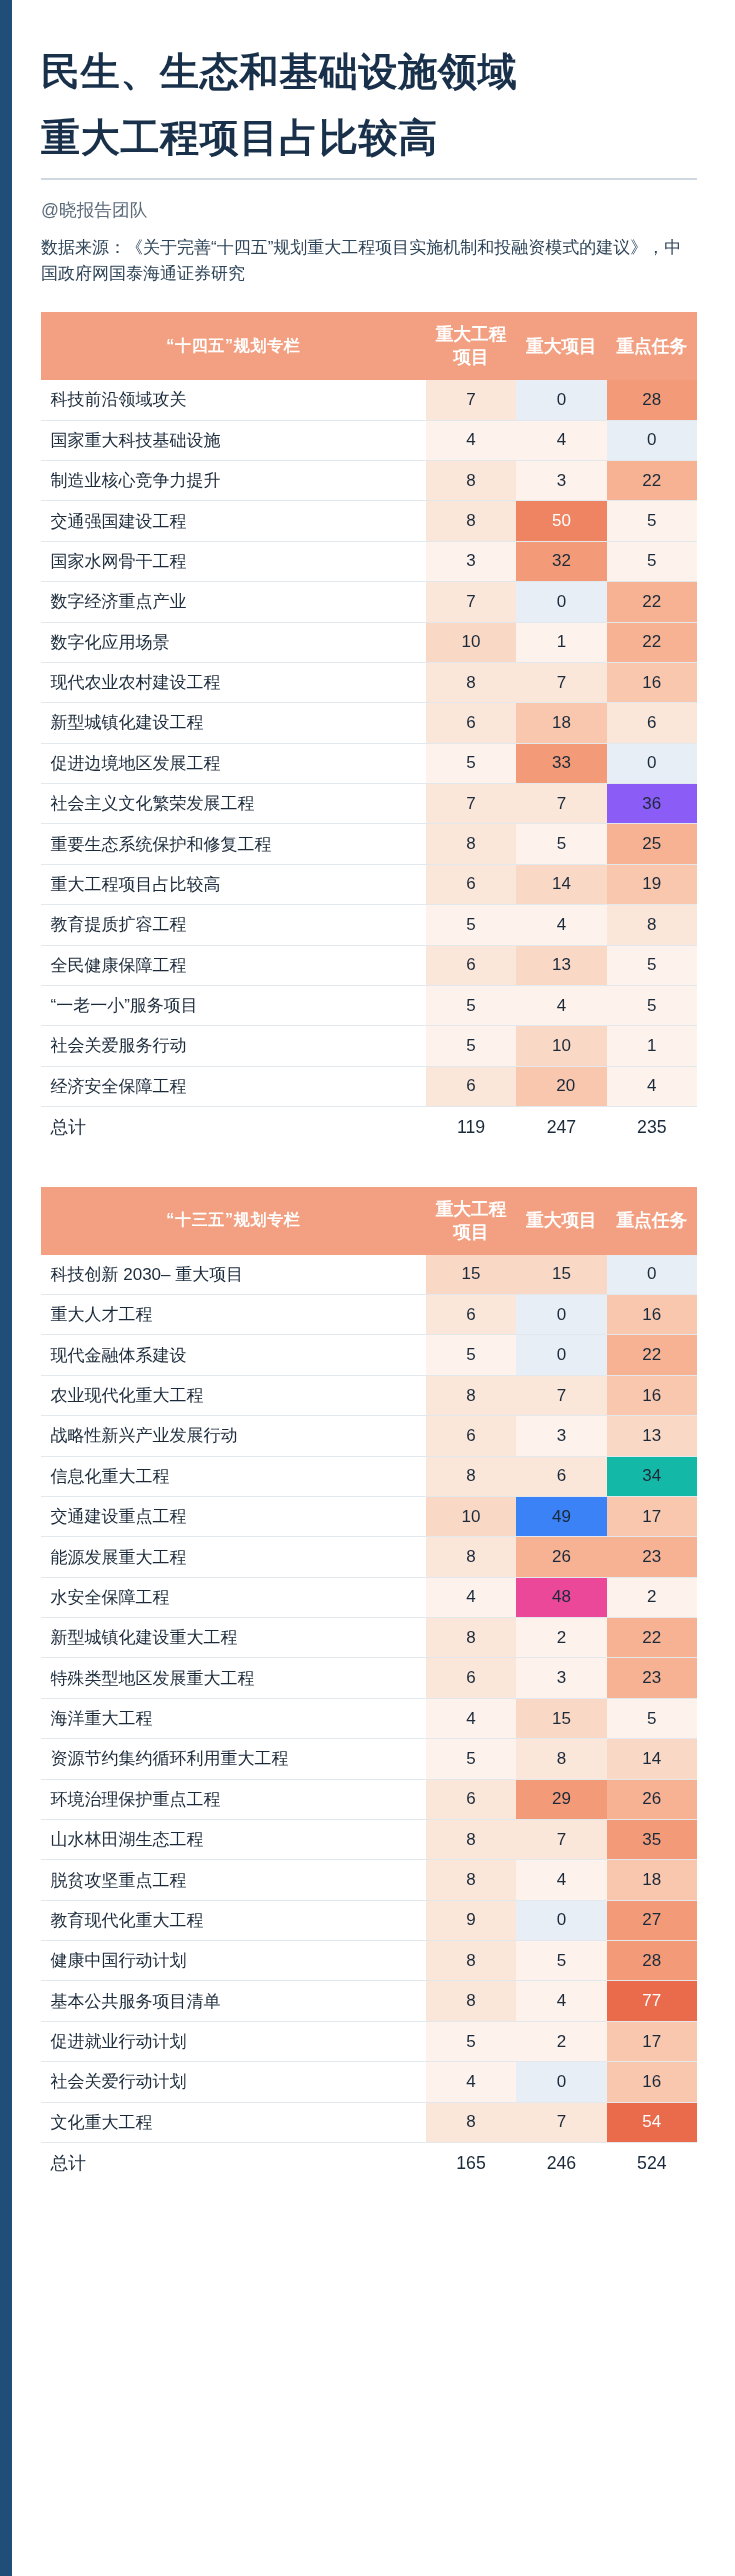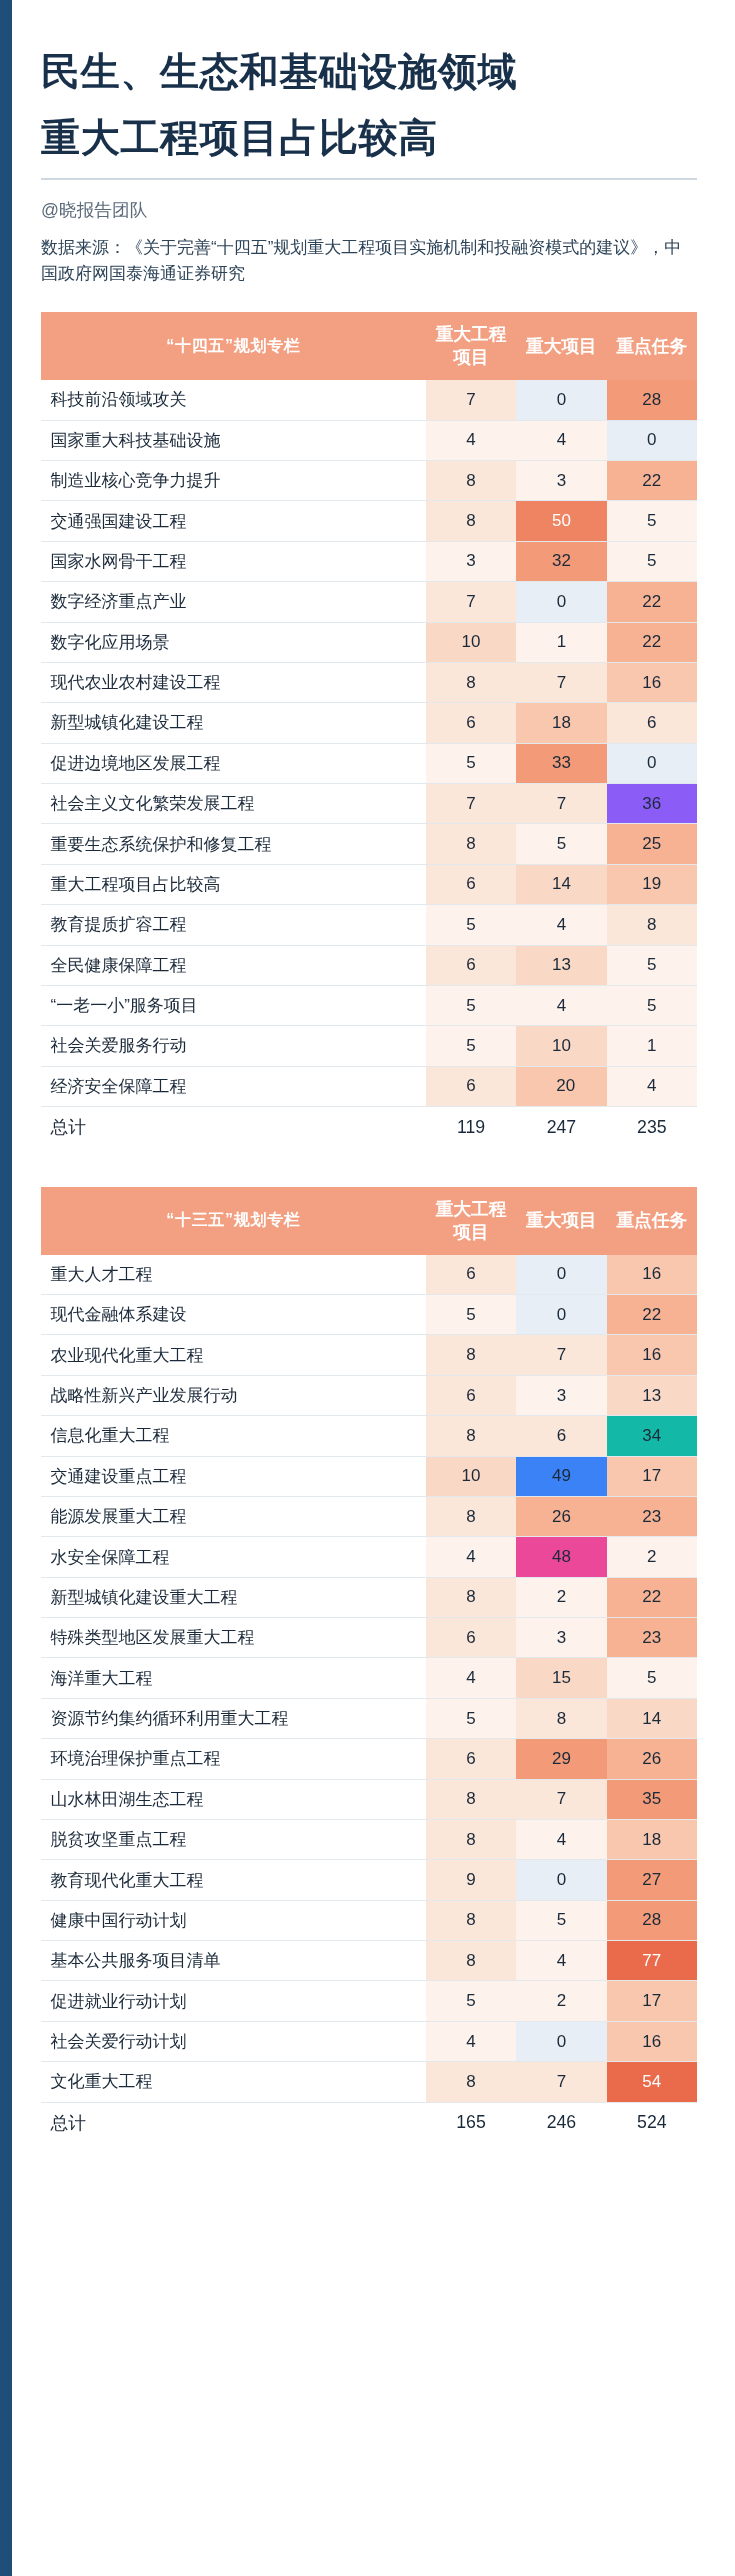--- a/index.html
+++ b/index.html
@@ -283,20 +283,26 @@
       <thead>
         <tr>
           <th class="name-col">“十三五”规划专栏</th>
           <th>重大工程项目</th>
           <th>重大项目</th>
           <th>重点任务</th>
         </tr>
       </thead>
       <tbody>
           <tr>
+            <td class="name">科技创新 2030– 重大项目</td>
+            <td style="background: rgb(250, 216, 198);">15</td>
+            <td style="background: rgb(250, 216, 198);">15</td>
+            <td style="background: rgb(232, 238, 245);">0</td>
+          </tr>
+          <tr>
             <td class="name">重大人才工程</td>
             <td style="background: rgb(251, 230, 218);">6</td>
             <td style="background: rgb(232, 238, 245);">0</td>
             <td style="background: rgb(248, 199, 174);">16</td>
           </tr>
           <tr>
             <td class="name">现代金融体系建设</td>
             <td style="background: rgb(253, 242, 236);">5</td>
             <td style="background: rgb(232, 238, 245);">0</td>
             <td style="background: rgb(246, 178, 147);">22</td>

